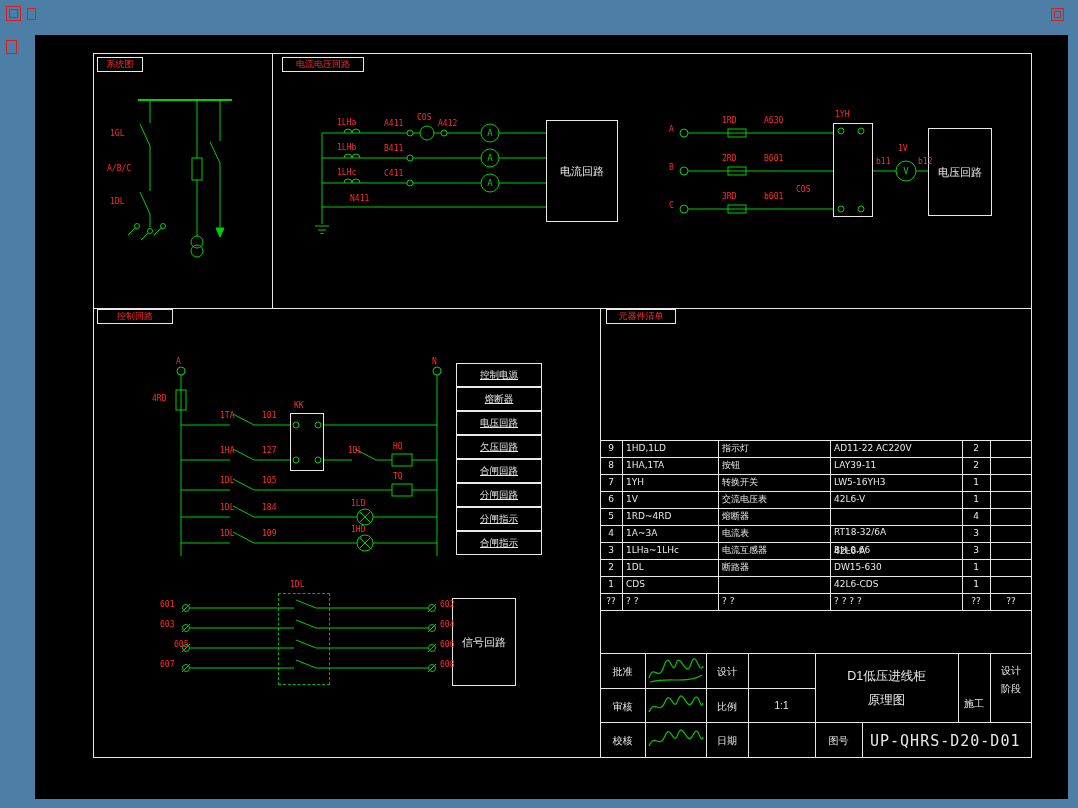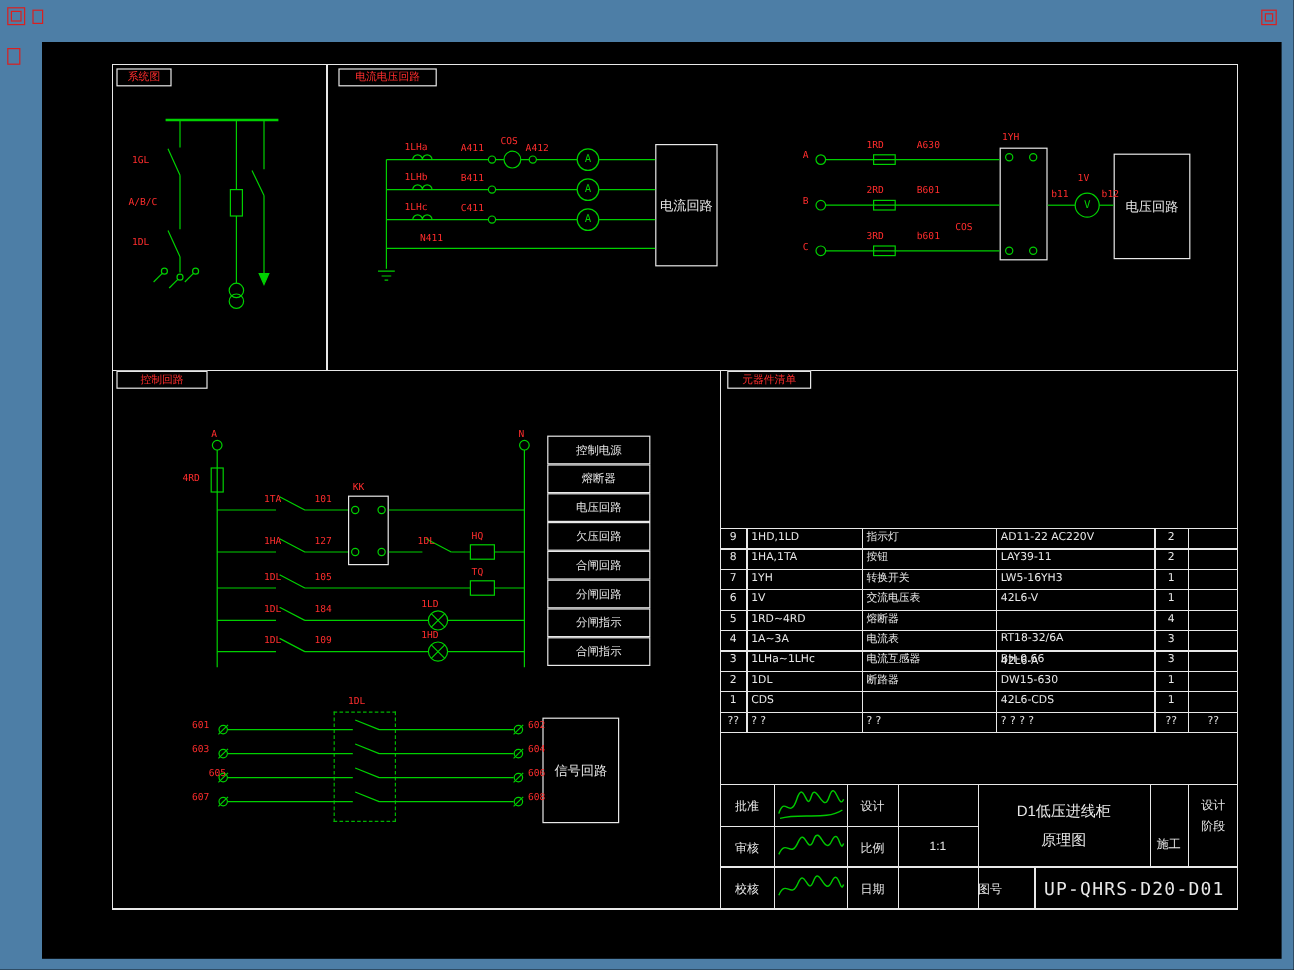--- a/index.html
+++ b/index.html
@@ -9,21 +9,21 @@
   #sheet { position:absolute; left:35px; top:35px; width:1033px; height:764px; background:#000; z-index:0; }
   svg.overlay { position:absolute; left:0; top:0; z-index:3; pointer-events:none; }
   .rl { position:absolute; color:#ff2d2d; font-size:8px; line-height:8px; white-space:nowrap; z-index:4;
         font-family:"DejaVu Sans Mono","Liberation Mono",monospace; }
   .seclab { position:absolute; border:1px solid #e8e8e8; background:#000; color:#ff2d2d; font-size:9px;
             display:flex; align-items:center; justify-content:center; z-index:5; white-space:nowrap; }
   .wbox { position:absolute; border:1px solid #e8e8e8; display:flex; align-items:center; justify-content:center;
           color:#e8e8e8; z-index:2; text-align:center; }
   .dbox { position:absolute; border:1px dashed #00b400; z-index:2; }
   .legend { position:absolute; left:456px; width:86px; height:24px; border:1px solid #e8e8e8; color:#e8e8e8;
-            font-size:9.5px; display:flex; align-items:center; justify-content:center; z-index:2; }
+            font-size:9.5px; display:flex; align-items:center; justify-content:center; z-index:2;text-decoration:underline; }
   .mlet { position:absolute; width:12px; text-align:center; color:#00d000; font-size:9px; line-height:9px; z-index:4;
           font-family:"DejaVu Sans Mono","Liberation Mono",monospace; }
   .tcell { position:absolute; color:#e8e8e8; font-size:9px; line-height:17px; height:17px; white-space:nowrap;
            overflow:hidden; z-index:4; font-family:"DejaVu Sans","Liberation Sans",sans-serif; }
   .tc { text-align:center; }
   .tb { position:absolute; color:#e8e8e8; z-index:4; white-space:nowrap; }
   .mark { position:absolute; border:1px solid #d92020; z-index:6; }
   .mark i { position:absolute; left:2px; top:2px; right:2px; bottom:2px; border:1px solid #d92020; display:block; }
 </style>
 </head>
@@ -165,21 +165,21 @@
 <div class="rl" style="left:337px;top:169px">1LHc</div>
 <div class="rl" style="left:384px;top:120px">A411</div>
 <div class="rl" style="left:384px;top:145px">B411</div>
 <div class="rl" style="left:384px;top:170px">C411</div>
 <div class="rl" style="left:350px;top:195px">N411</div>
 <div class="rl" style="left:417px;top:114px">COS</div>
 <div class="rl" style="left:438px;top:120px">A412</div>
 <div class="mlet" style="left:484px;top:129px">A</div>
 <div class="mlet" style="left:484px;top:154px">A</div>
 <div class="mlet" style="left:484px;top:179px">A</div>
-<div class="wbox" style="left:546px;top:120px;width:52px;height:102px;font-size:11px">电流回路</div>
+<div class="wbox" style="left:546px;top:120px;width:72px;height:102px;font-size:11px">电流回路</div>
 
 <div class="rl" style="left:669px;top:126px">A</div>
 <div class="rl" style="left:669px;top:164px">B</div>
 <div class="rl" style="left:669px;top:202px">C</div>
 <div class="rl" style="left:722px;top:117px">1RD</div>
 <div class="rl" style="left:722px;top:155px">2RD</div>
 <div class="rl" style="left:722px;top:193px">3RD</div>
 <div class="rl" style="left:764px;top:117px">A630</div>
 <div class="rl" style="left:764px;top:155px">B601</div>
 <div class="rl" style="left:764px;top:193px">b601</div>
@@ -309,21 +309,21 @@
 <div class="tb" style="left:600px;top:734px;width:45px;text-align:center;font-size:10px">校核</div>
 <div class="tb" style="left:706px;top:665px;width:42px;text-align:center;font-size:10px">设计</div>
 <div class="tb" style="left:706px;top:700px;width:42px;text-align:center;font-size:10px">比例</div>
 <div class="tb" style="left:706px;top:734px;width:42px;text-align:center;font-size:10px">日期</div>
 <div class="tb" style="left:748px;top:700px;width:67px;text-align:center;font-size:10px">1:1</div>
 <div class="tb" style="left:815px;top:668px;width:143px;text-align:center;font-size:12.5px">D1低压进线柜</div>
 <div class="tb" style="left:815px;top:692px;width:143px;text-align:center;font-size:12.5px">原理图</div>
 <div class="tb" style="left:958px;top:697px;width:32px;text-align:center;font-size:10px">施工</div>
 <div class="tb" style="left:990px;top:664px;width:42px;text-align:center;font-size:10px">设计</div>
 <div class="tb" style="left:990px;top:682px;width:42px;text-align:center;font-size:10px">阶段</div>
-<div class="tb" style="left:815px;top:734px;width:47px;font-size:10px">图号</div>
+<div class="tb" style="left:815px;top:734px;width:47px;text-align:center;font-size:10px">图号</div>
 <div class="tb" style="left:870px;top:732px;width:160px;font-size:15px;letter-spacing:1px;font-family:'DejaVu Sans Mono','Liberation Mono',monospace">UP-QHRS-D20-D01</div>
 
 <div class="mark" style="left:6px;top:6px;width:15px;height:15px">
     <i></i>
   </div>
 <div class="mark" style="left:27px;top:8px;width:9px;height:12px"></div>
 <div class="mark" style="left:6px;top:40px;width:11px;height:14px"></div>
 <div class="mark" style="left:1051px;top:8px;width:13px;height:13px">
     <i></i>
   </div>

